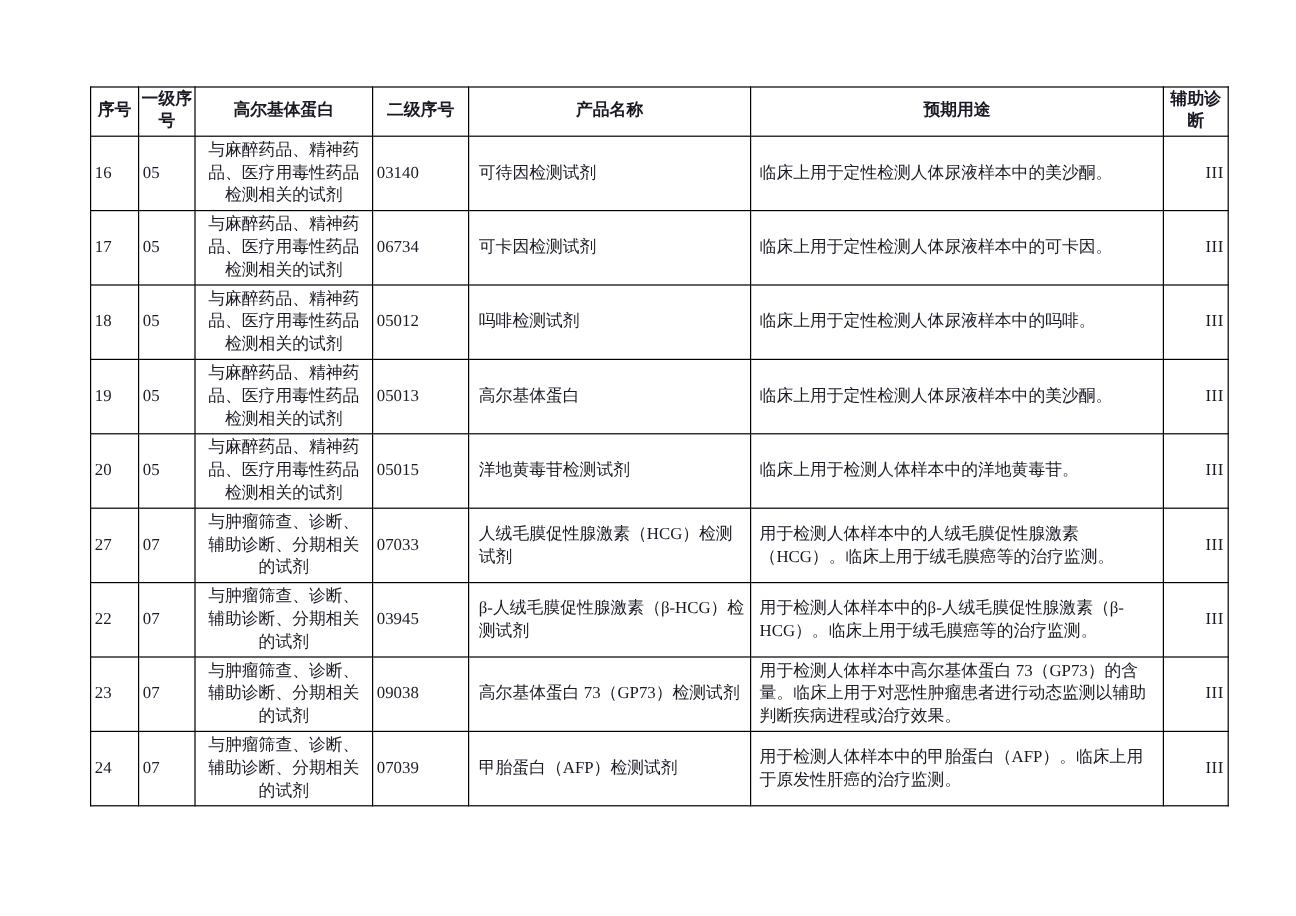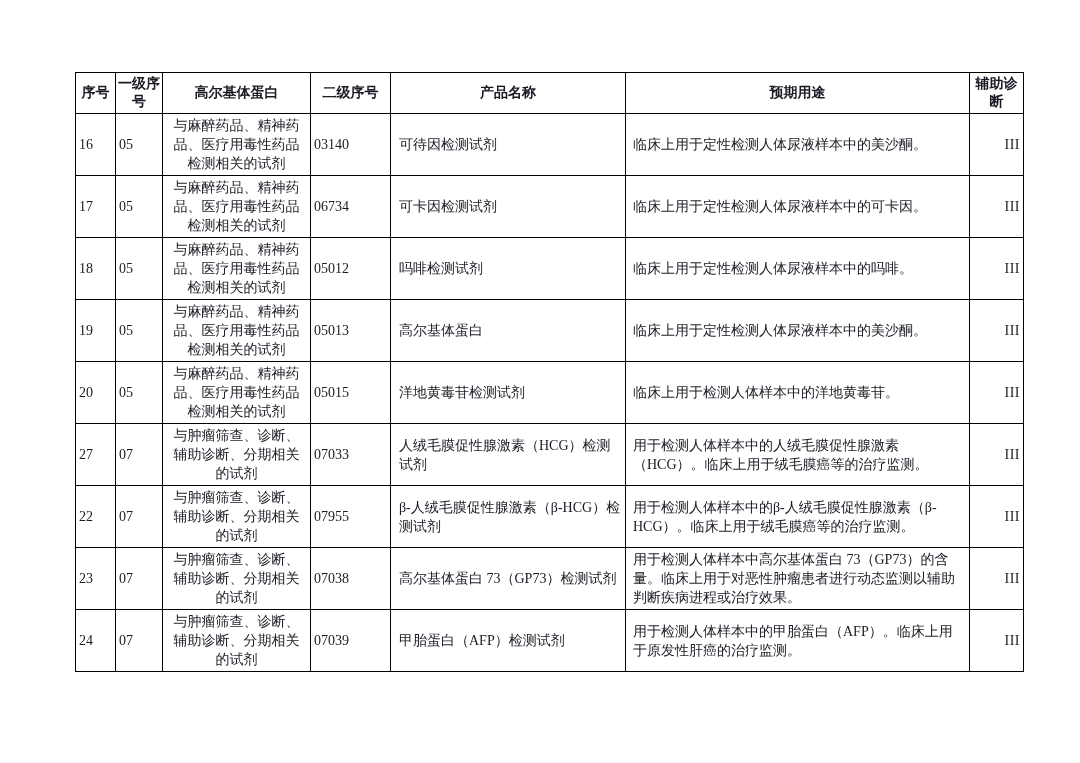--- a/index.html
+++ b/index.html
@@ -124,30 +124,30 @@
     <td class="cat">与肿瘤筛查、诊断、辅助诊断、分期相关的试剂</td>
     <td class="c">07033</td>
     <td class="name">人绒毛膜促性腺激素（HCG）检测试剂</td>
     <td class="use">用于检测人体样本中的人绒毛膜促性腺激素（HCG）。临床上用于绒毛膜癌等的治疗监测。</td>
     <td class="c cls">III</td>
   </tr>
         <tr>
     <td class="c">22</td>
     <td class="c">07</td>
     <td class="cat">与肿瘤筛查、诊断、辅助诊断、分期相关的试剂</td>
-    <td class="c">07955</td>
+    <td class="c">03945</td>
     <td class="name">β-人绒毛膜促性腺激素（β-HCG）检测试剂</td>
     <td class="use">用于检测人体样本中的β-人绒毛膜促性腺激素（β-HCG）。临床上用于绒毛膜癌等的治疗监测。</td>
     <td class="c cls">III</td>
   </tr>
         <tr>
     <td class="c">23</td>
     <td class="c">07</td>
     <td class="cat">与肿瘤筛查、诊断、辅助诊断、分期相关的试剂</td>
-    <td class="c">07038</td>
+    <td class="c">09038</td>
     <td class="name">高尔基体蛋白 73（GP73）检测试剂</td>
     <td class="use">用于检测人体样本中高尔基体蛋白 73（GP73）的含量。临床上用于对恶性肿瘤患者进行动态监测以辅助判断疾病进程或治疗效果。</td>
     <td class="c cls">III</td>
   </tr>
         <tr>
     <td class="c">24</td>
     <td class="c">07</td>
     <td class="cat">与肿瘤筛查、诊断、辅助诊断、分期相关的试剂</td>
     <td class="c">07039</td>
     <td class="name">甲胎蛋白（AFP）检测试剂</td>

